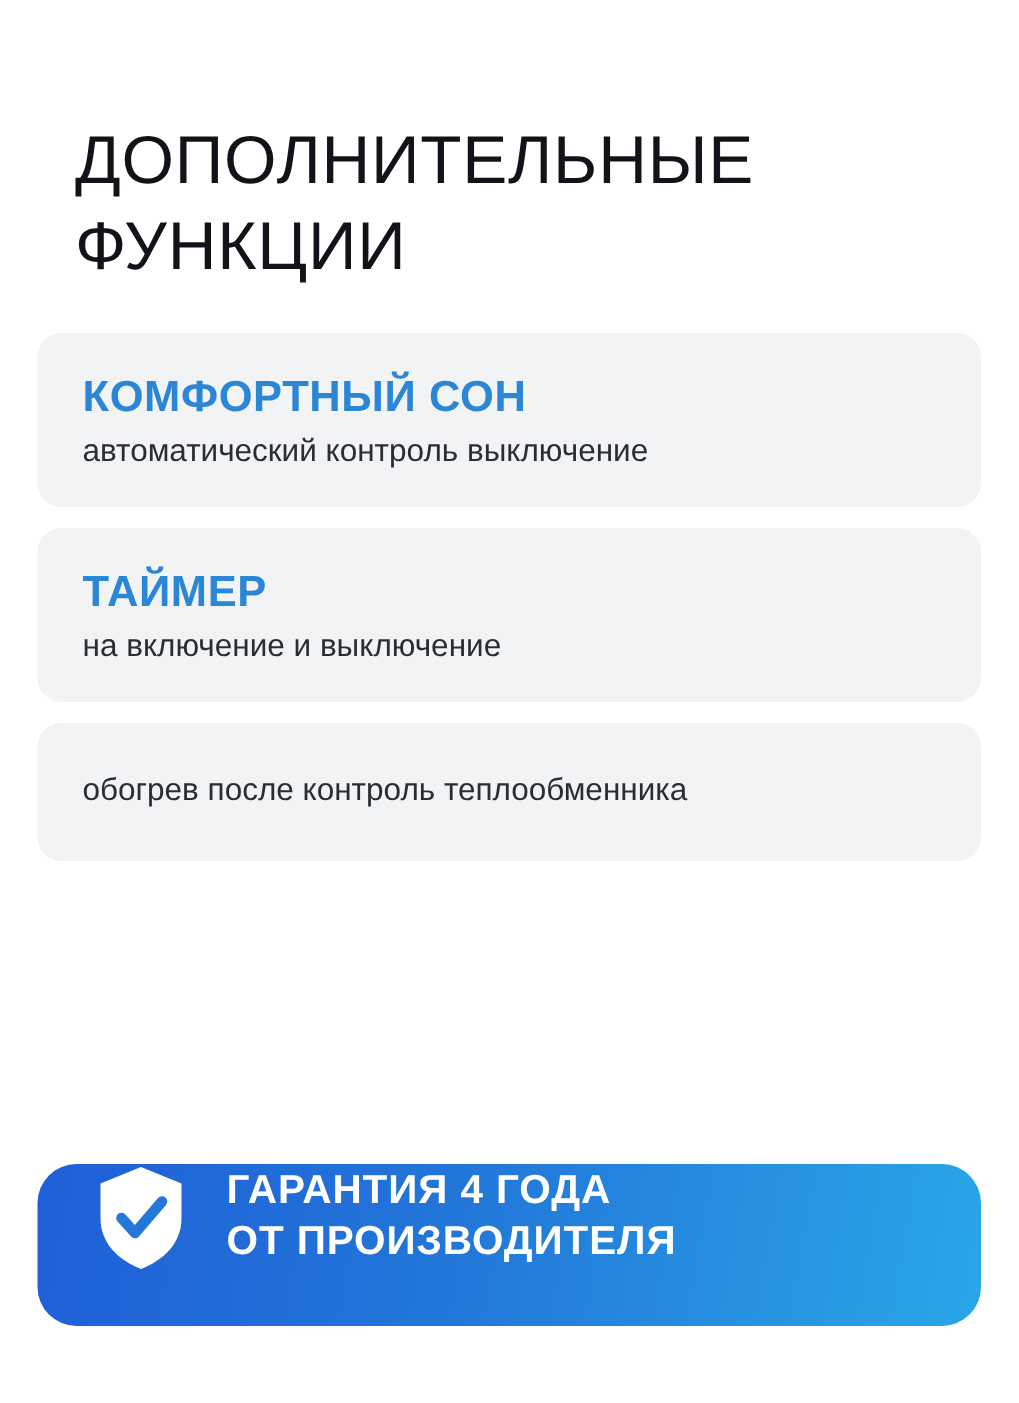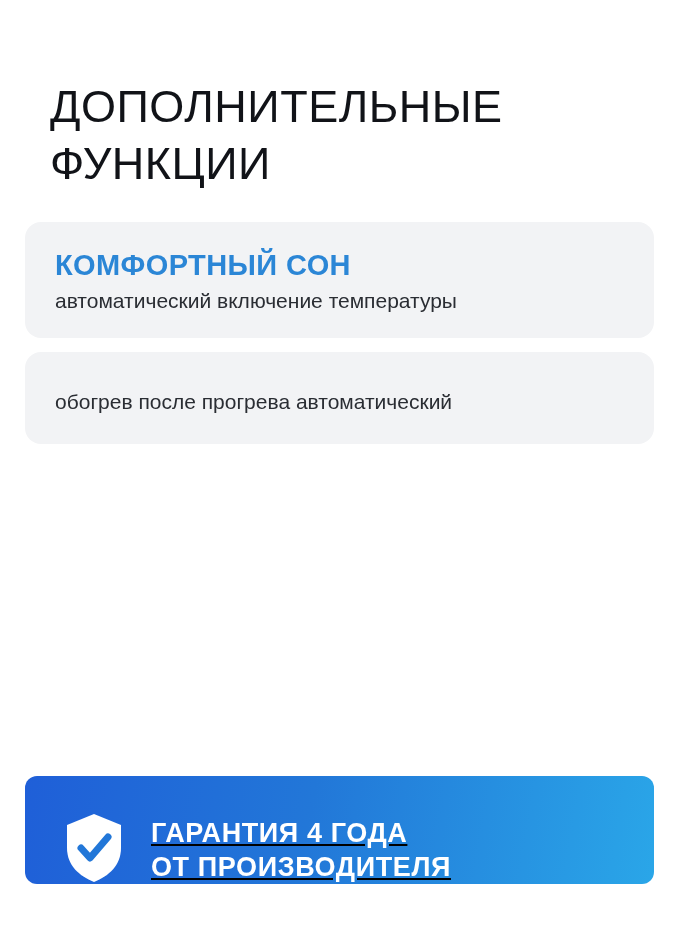--- a/index.html
+++ b/index.html
@@ -44,21 +44,21 @@
     gap: 14px;
   }
   .feature-card {
     background: #f2f3f5;
     border-radius: 16px;
     box-sizing: border-box;
     padding: 26px 30px 24px 30px;
     min-height: 92px;
     display: flex;
     flex-direction: column;
-    justify-content: center;
+    justify-content: space-between;
   }
   .feature-card.tall {
     min-height: 128px;
   }
   .feature-title {
     font-size: 29px;
     line-height: 34px;
     font-weight: bold;
     color: #2b86d6;
     letter-spacing: 0.4px;
@@ -70,27 +70,26 @@
     line-height: 26px;
     color: #2a2d33;
     font-weight: 400;
   }
   .warranty {
     position: absolute;
     left: 25px;
     top: 776px;
     width: 629px;
     height: 108px;
-    border-radius: 12px;
+    border-radius: 26px;
     background: linear-gradient(100deg, #1f5fd8 0%, #2277d8 45%, #2aa6e8 100%);
     display: flex;
-    align-items: flex-end;
+    align-items: flex-start;
     padding-left: 38px;
     box-sizing: border-box;
-    text-decoration: underline;
   }
   .shield-wrap {
     width: 62px;
     height: 72px;
     flex: 0 0 auto;
     display: flex;
     align-items: center;
     justify-content: center;
   }
   .warranty-text {
@@ -109,27 +108,31 @@
 
 <div class="page">
 
   <h1 class="page-title">ДОПОЛНИТЕЛЬНЫЕ
 ФУНКЦИИ</h1>
 
   <div class="features">
 
     <div class="feature-card">
       <div class="feature-title">КОМФОРТНЫЙ СОН</div>
-      <div class="feature-sub">автоматический включение температуры</div>
+      <div class="feature-sub">автоматический контроль выключение</div>
     </div>
 
 
+    <div class="feature-card">
+      <div class="feature-title">ТАЙМЕР</div>
+      <div class="feature-sub">на включение и выключение</div>
+    </div>
 
     <div class="feature-card">
-      <div class="feature-sub">обогрев после прогрева автоматический</div>
+      <div class="feature-sub">обогрев после контроль теплообменника</div>
     </div>
 
   </div>
 
   <div class="warranty">
     <span class="shield-wrap">
       <svg width="62" height="72" viewBox="0 0 62 72" aria-hidden="true">
         <path d="M31 2 L58 13 V36 C58 53 46 64 31 70 C16 64 4 53 4 36 V13 Z" fill="#ffffff"></path>
         <path d="M18 36 L27 46 L45 25" fill="none" stroke="#2277d8" stroke-width="7" stroke-linecap="round" stroke-linejoin="round"></path>
       </svg>

